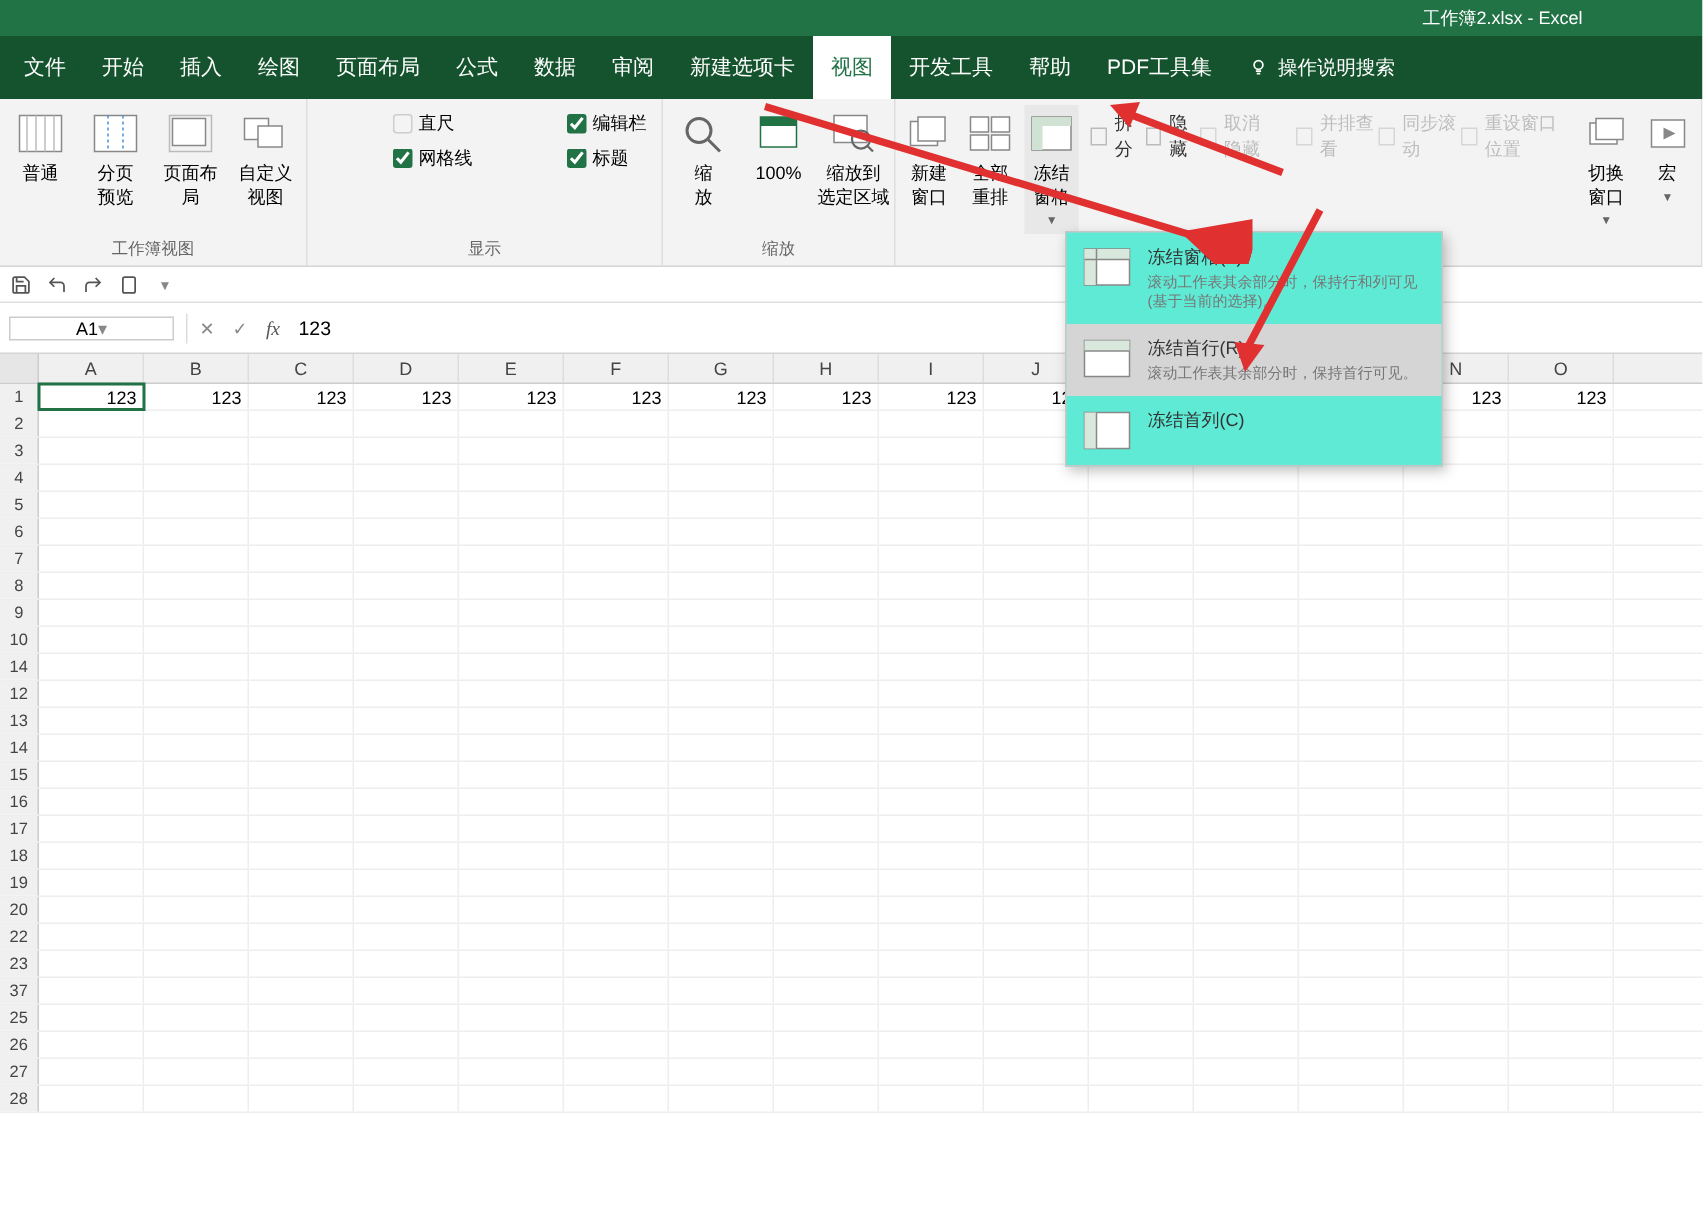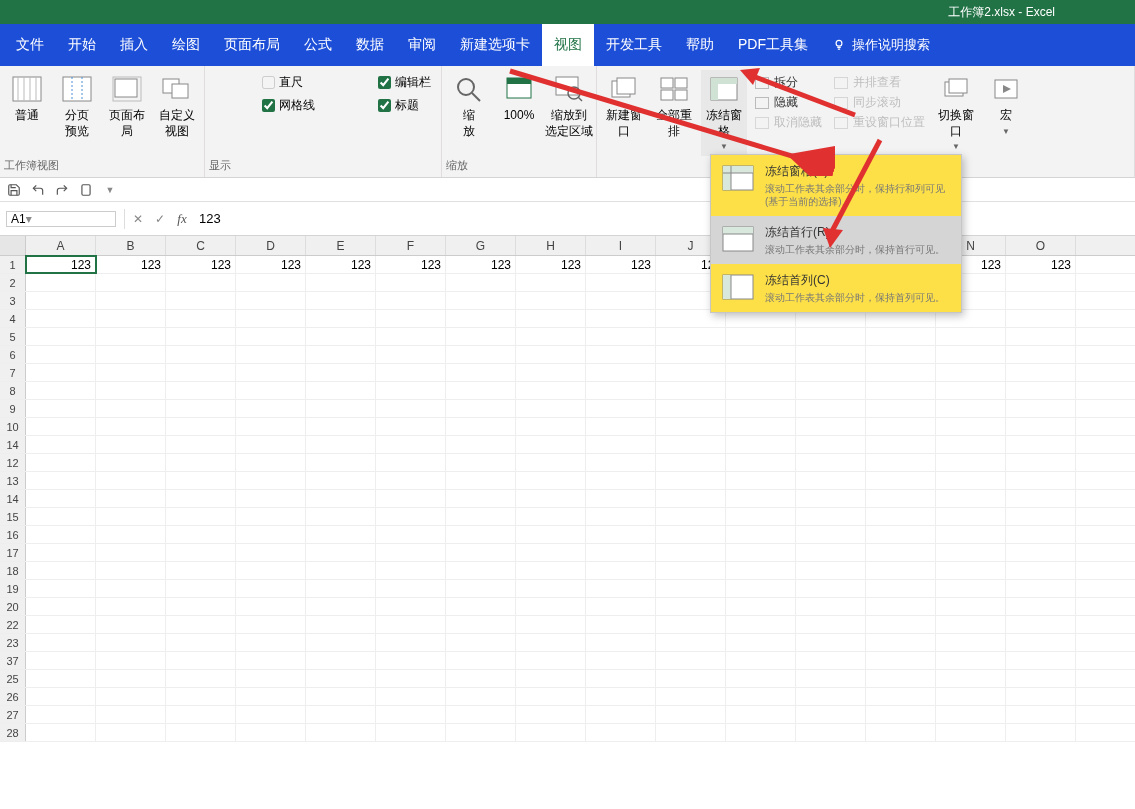--- a/index.html
+++ b/index.html
@@ -2,65 +2,65 @@
 <html><head>
 <meta charset="utf-8">
 <style>
   * { box-sizing: border-box; margin: 0; padding: 0; }
   body { font-family: "Microsoft YaHei", "Segoe UI", sans-serif; font-size: 12px; background: #fff; overflow: hidden; width: 1135px; height: 809px; position: relative; }
 
   
   .title-bar { background: #217346; height: 24px; color: #fff; display: flex; align-items: center; justify-content: flex-end; padding-right: 80px; font-size: 12px; }
 
   
-  .tabs-row { background: #1d4ed8; height: 42px; display: flex; align-items: center; padding: 0 4px; }
+  .tabs-row { background: #14532d; height: 42px; display: flex; align-items: center; padding: 0 4px; }
   .tab { color: #fff; padding: 0 12px; height: 42px; display: flex; align-items: center; font-size: 14px; cursor: pointer; }
   .tab.active { background: #fff; color: #217346; }
   .search-help { display: flex; align-items: center; gap: 6px; margin-left: 12px; color: #fff; font-size: 13px; }
 
   
   .ribbon { background: #f3f3f3; display: flex; border-bottom: 1px solid #d4d4d4; height: 112px; position: relative; }
   .ribbon-group { border-right: 1px solid #e0ddde; display: flex; flex-direction: column; justify-content: space-between; padding: 4px 4px 0 4px; }
   .ribbon-group-inner { display: flex; align-items: flex-start; gap: 4px; flex: 1; }
-  .ribbon-group-label { font-size: 11px; color: #666; padding: 2px 0 4px; }
+  .ribbon-group-label { text-align: center; font-size: 11px; color: #666; padding: 2px 0 4px; }
   .big-btn { display: flex; flex-direction: column; align-items: center; justify-content: flex-start; width: 46px; padding: 3px 2px; cursor: pointer; font-size: 12px; text-align:center; line-height:1.3; gap:3px;}
   .big-btn .icon { width: 32px; height: 32px; display:flex; align-items:center; justify-content:center; }
   .big-btn.two-line .label { }
   .chk-col { display:flex; flex-direction:column; gap:6px; padding:4px 6px 0 6px;}
   .chk { display:flex; align-items:center; gap:4px; font-size:12px; cursor:pointer;padding-left:47px;}
   .chk input { width:13px; height:13px; accent-color:#217346;}
-  .small-list { display:flex; flex-direction:column; gap:3px; padding:4px 4px 0 4px; font-size:12px;}
+  .small-list { display:flex; gap:3px; padding:4px 4px 0 4px; font-size:12px;}
   .small-item { display:flex; align-items:center; gap:5px; color:#888;}
   .small-item .glyph { width:14px; height:12px; border:1px solid #bbb; display:inline-block;}
 
   
   .qat { background:#fff; height:24px; display:flex; align-items:center; gap:8px; padding:0 6px; border-bottom:1px solid #e0e0e0;}
   .qat .qicon { width:16px; height:16px; display:flex; align-items:center; justify-content:center; color:#666; cursor:pointer;}
 
   
   .formula-row { display:flex; align-items:center; height:34px; border-bottom:1px solid #d4d4d4; background:#fff;}
-  .name-box { width:110px; height:16px; border:1px solid #ccc; margin:0 6px; display:flex; align-items:center; justify-content:flex-start; padding:0 4px; font-size:12px; background:#fff;}
+  .name-box { width:110px; height:16px; border:1px solid #ccc; margin:0 6px; display:flex; align-items:center; justify-content:center; padding:0 4px; font-size:12px; background:#fff;}
   .name-box .dd { color:#888; }
   .fx-btn { width:22px; text-align:center; color:#888; cursor:pointer;}
   .fx-label { font-style:italic; font-family:"Times New Roman", serif; font-size:13px; color:#555;}
   .fx-input { flex:1; border:none; outline:none; height:22px; padding:0 6px; font-size:13px;}
   .divider-v { width:1px; height:20px; background:#ddd; margin:0 2px;}
 
   
   .grid-wrap { position:relative; background:#fff;}
   .colheads { display:flex; height:20px; background:#f0f0f0; border-bottom:1px solid #ccc;}
   .corner { width:26px; border-right:1px solid #ccc; background:#e6e6e6;}
   .colhead { width:70px; border-right:1px solid #ddd; text-align:center; font-size:12px; color:#444; line-height:20px;}
   .row { display:flex; height:18px; border-bottom:1px solid #eee;}
   .rowhead { width:26px; background:#f0f0f0; border-right:1px solid #ccc; text-align:center; font-size:11px; color:#444; line-height:18px;}
   .cell { width:70px; border-right:1px solid #eee; text-align:right; padding:0 4px; font-size:12px; line-height:18px; overflow:hidden;}
   .cell.active { outline:2px solid #217346; outline-offset:-1px;}
 
   
-  .dropdown { position:absolute; top:154px; left:710px; width:252px; background:#fde047; border:1px solid #c6c6c6; box-shadow:2px 3px 8px rgba(0,0,0,.25); z-index:10;}
+  .dropdown { position:absolute; top:154px; left:710px; width:252px; background:#5eead4; border:1px solid #c6c6c6; box-shadow:2px 3px 8px rgba(0,0,0,.25); z-index:10;}
   .dd-item { display:flex; gap:10px; padding:8px 10px; cursor:pointer;}
   .dd-item:hover, .dd-item.hover { background:#d5d5d5;}
   .dd-icon { width:34px; height:30px; flex-shrink:0; display:flex; align-items:center; justify-content:center;}
   .dd-text { font-size:12px;}
   .dd-title { color:#333; margin-bottom:2px;}
   .dd-desc { color:#777; font-size:10px; line-height:1.3;}
 
   
   .arrow { position: absolute; z-index: 20; pointer-events: none; }
 
@@ -877,21 +877,20 @@
   <div class="dd-item">
     <div class="dd-icon">
       <svg width="32" height="26">
           <rect x="1" y="1" width="30" height="24" fill="#fff" stroke="#888"></rect>
           <rect x="1" y="1" width="8" height="24" fill="#d9e8dd"></rect>
           <line x1="9" y1="1" x2="9" y2="25" stroke="#888"></line>
         </svg>
     </div>
     <div class="dd-text">
       <div class="dd-title">冻结首列(C)</div>
-      <div class="dd-desc">滚动工作表其余部分时，保持首列可见。</div>
     </div>
   </div>
 </div>
 
 <svg class="arrow" style="left:495px; top:56px;" width="340" height="120">
   <defs>
       <marker id="ah1" markerWidth="12" markerHeight="12" refX="2" refY="5" orient="auto">
         <polygon points="0,0 10,5 0,10" fill="#e03030"></polygon>
       </marker>
     </defs>

